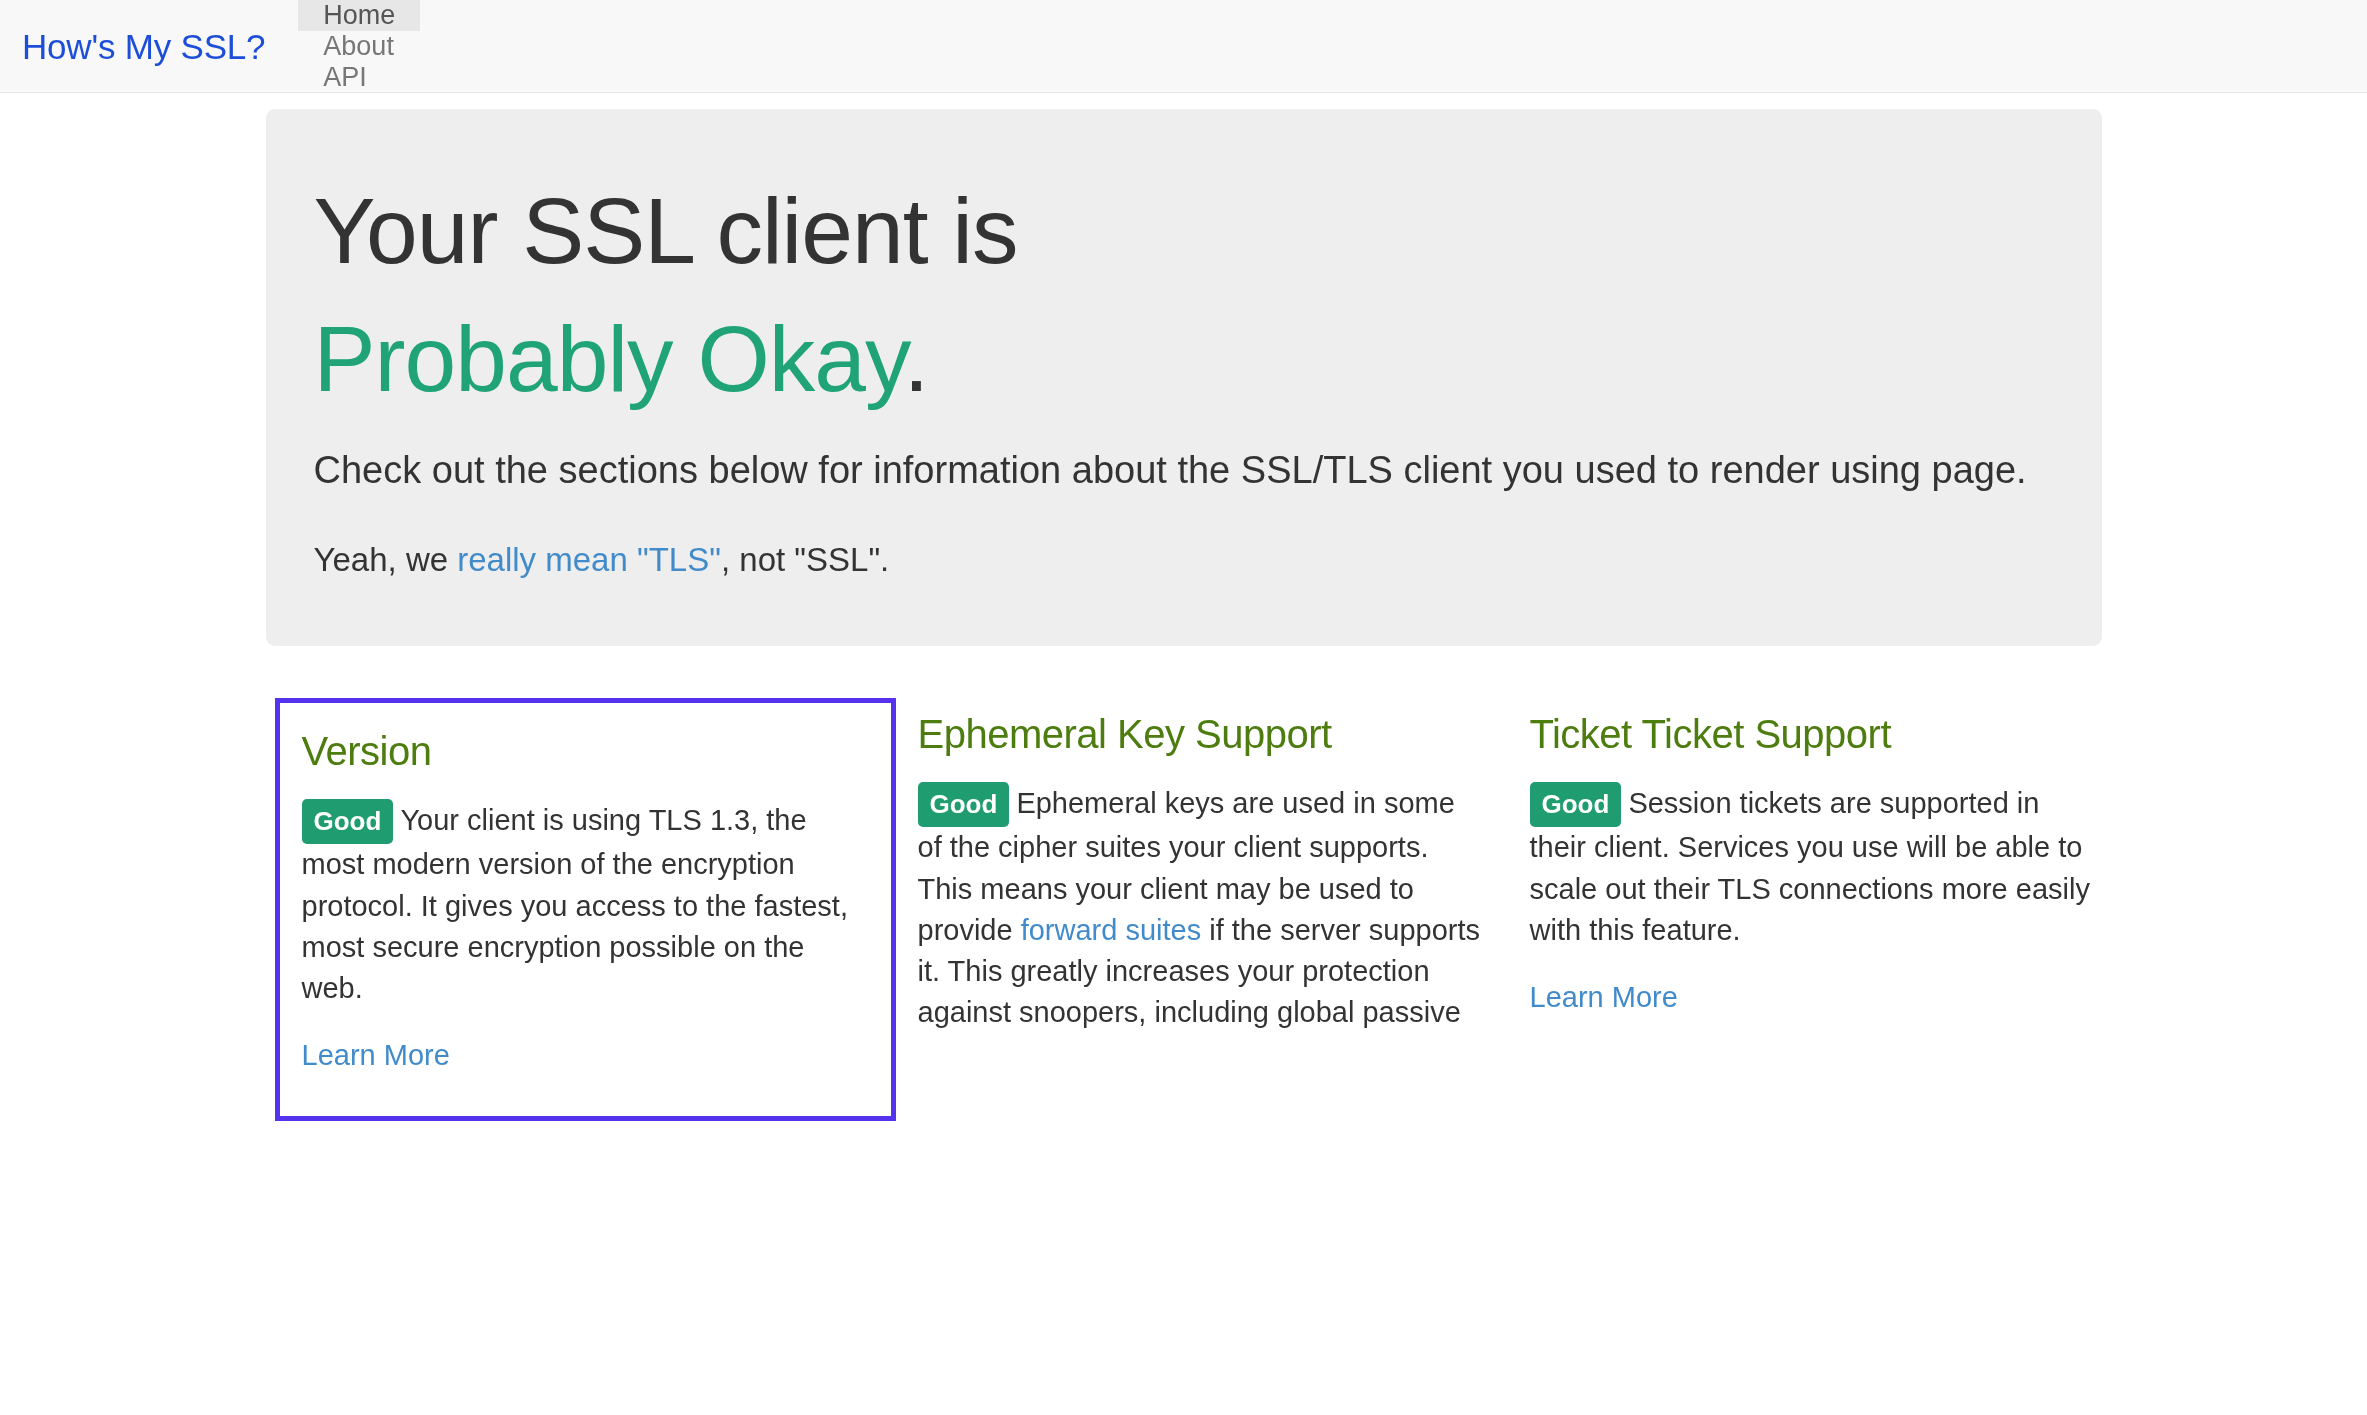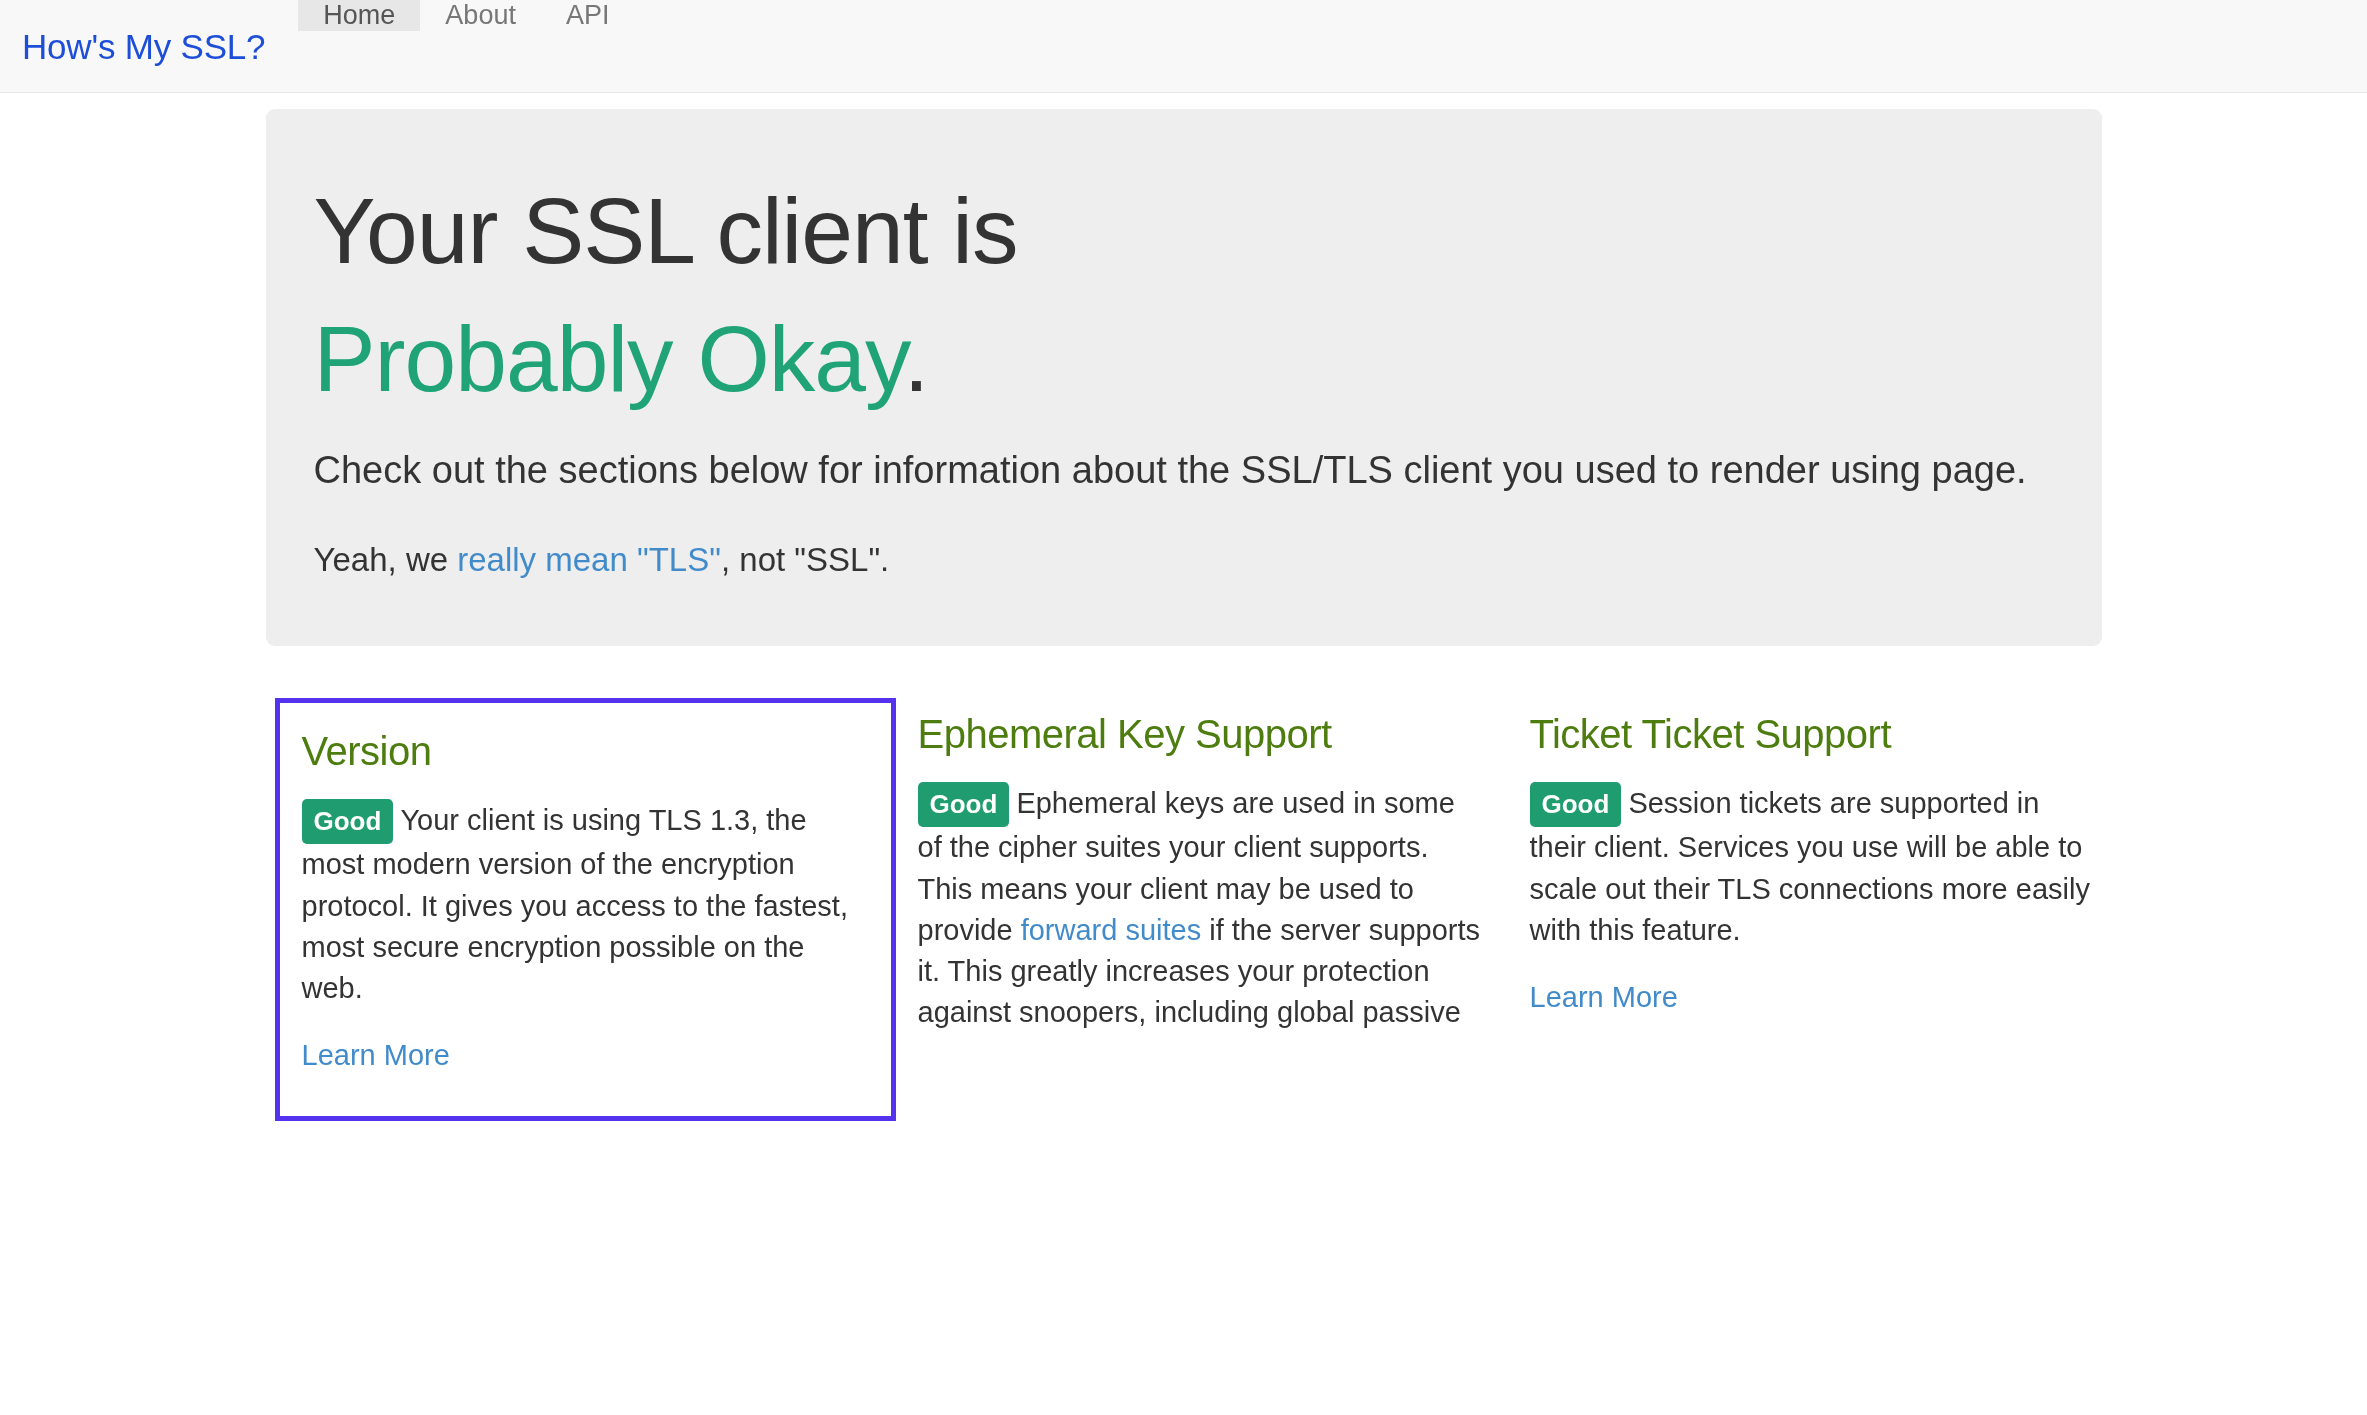--- a/index.html
+++ b/index.html
@@ -36,20 +36,21 @@
     text-decoration: none;
     white-space: nowrap;
     letter-spacing: -0.2px;
   }
   .nav-items {
     display: flex;
     align-items: stretch;
     list-style: none;
     margin: 0;
     padding: 0;
+    flex-direction: column;
   }
   .nav-item {
     display: flex;
     align-items: center;
     padding: 0 25px;
     font-size: 27px;
     color: #777777;
     text-decoration: none;
     white-space: nowrap;
   }

